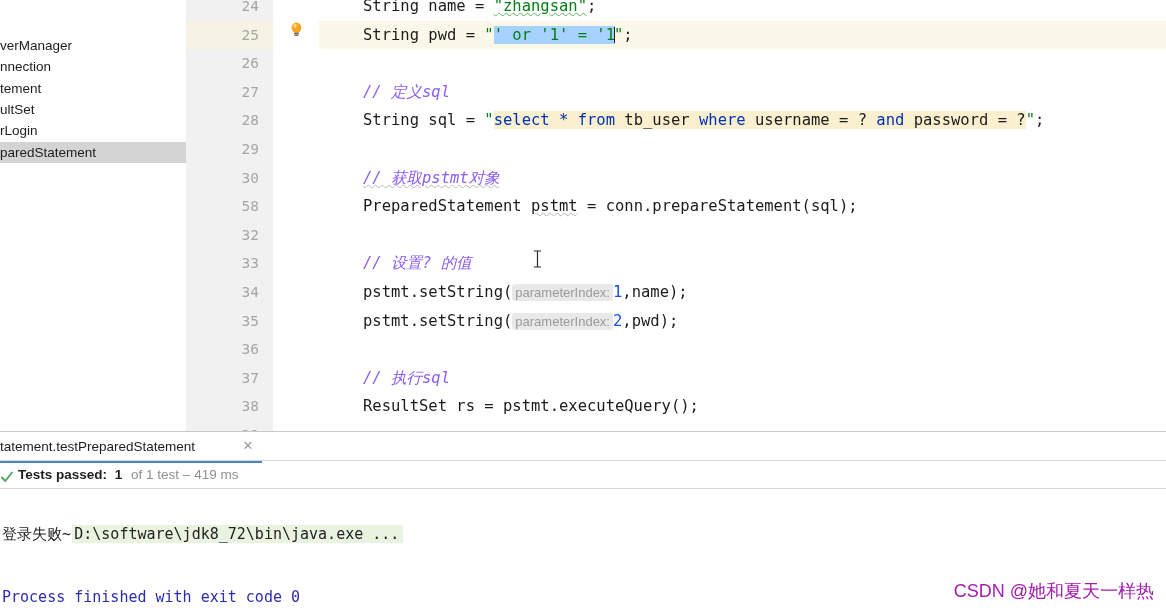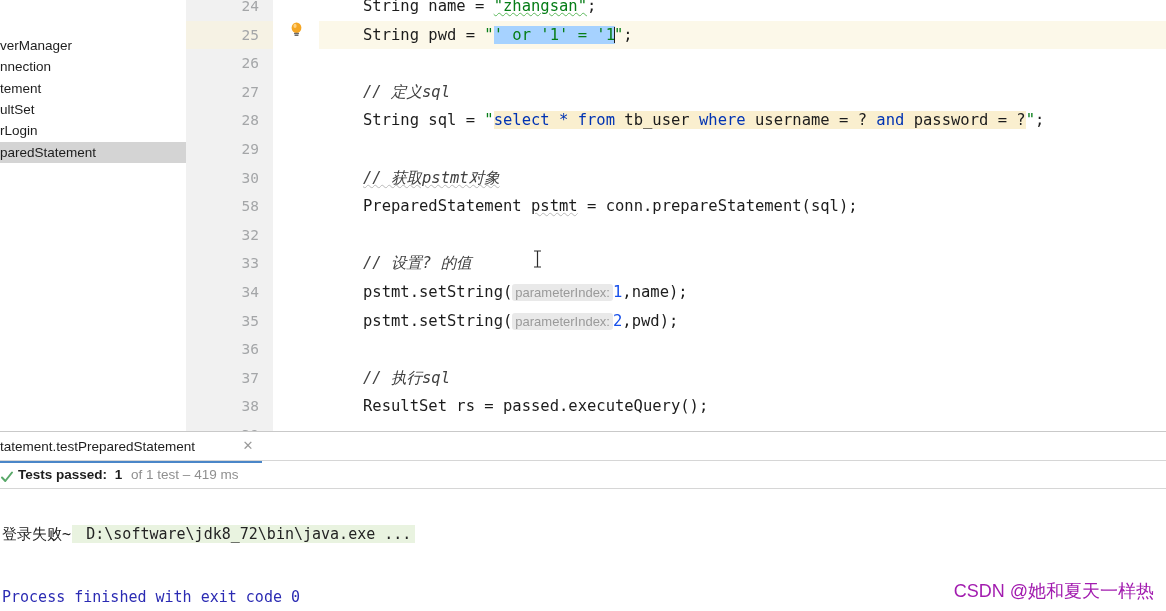--- a/index.html
+++ b/index.html
@@ -117,21 +117,21 @@
     color: #1c1c1c;
     padding-left: 44px;
     box-sizing: border-box;
   }
   .code-line.current-line {
     background: #fcf8e9;
   }
   .tok-kw      { color: #0033b3; }
   .tok-str     { color: #067d17; }
   .tok-num     { color: #1750eb; }
-  .tok-cmt     { color: #404040; font-style: italic; }
+  .tok-cmt     { color: #8b5cf6; font-style: italic; }
   .tok-plain   { color: #1c1c1c; }
   .sel         { background: #a6d2ff; }
   .sqlbg       { background: #faefcf; }
   .squiggle {
     text-decoration: underline;
     text-decoration-style: wavy;
     text-decoration-color: #5cb85c;
     text-decoration-thickness: 1px;
   }
   .squiggle-grey {
@@ -244,21 +244,21 @@
     left: 0;
     white-space: pre;
     font-family: "DejaVu Sans Mono", monospace;
     font-size: 15px;
     line-height: 25px;
     height: 25px;
   }
   .console-cmd {
     color: #232323;
     background: #e9f3e0;
-    padding-left: 14px;
+    padding-left: 2px;
     padding-right: 4px;
   }
   .console-out {
     color: #232323;
   }
   .console-exit {
     color: #2b2bb3;
   }
   .watermark {
     position: absolute;
@@ -322,21 +322,21 @@
         <div class="code-line" style="top: 106.4px;"><span class="tok-plain">String sql = </span><span class="tok-str">"</span><span class="tok-kw sqlbg">select * </span><span class="tok-kw sqlbg">from </span><span class="tok-plain sqlbg">tb_user </span><span class="tok-kw sqlbg">where </span><span class="tok-plain sqlbg">username = ? </span><span class="tok-kw sqlbg">and </span><span class="tok-plain sqlbg">password = ?</span><span class="tok-str">"</span><span class="tok-plain">;</span></div>
         <div class="code-line" style="top: 135px;"></div>
         <div class="code-line" style="top: 192.2px;"><span class="tok-plain">PreparedStatement </span><span class="tok-plain squiggle-grey">pstmt</span><span class="tok-plain"> = conn.prepareStatement(sql);</span></div>
         <div class="code-line" style="top: 163.6px;"><span class="tok-cmt squiggle-grey">// 获取pstmt对象</span></div>
         <div class="code-line" style="top: 220.8px;"></div>
         <div class="code-line" style="top: 249.4px;"><span class="tok-cmt">// 设置? 的值</span></div>
         <div class="code-line" style="top: 278px;"><span class="tok-plain">pstmt.setString(</span><span class="param-hint">parameterIndex:</span><span class="tok-num">1</span><span class="tok-plain">,name);</span></div>
         <div class="code-line" style="top: 306.6px;"><span class="tok-plain">pstmt.setString(</span><span class="param-hint">parameterIndex:</span><span class="tok-num">2</span><span class="tok-plain">,pwd);</span></div>
         <div class="code-line" style="top: 335.2px;"></div>
         <div class="code-line" style="top: 363.8px;"><span class="tok-cmt">// 执行sql</span></div>
-        <div class="code-line" style="top: 392.4px;"><span class="tok-plain">ResultSet rs = passed.executeQuery();</span></div>
+        <div class="code-line" style="top: 392.4px;"><span class="tok-plain">ResultSet rs = pstmt.executeQuery();</span></div>
         <div class="code-line" style="top: 421px;"></div>
       </div>
 
     <div class="mouse-cursor">
       <svg viewBox="0 0 9 18" width="9" height="18">
         <path d="M1 1 H8 M4.5 1 V17 M1 17 H8" stroke="#2a2a2a" stroke-width="1.2" fill="none"></path>
       </svg>
     </div>
   </div>
 

